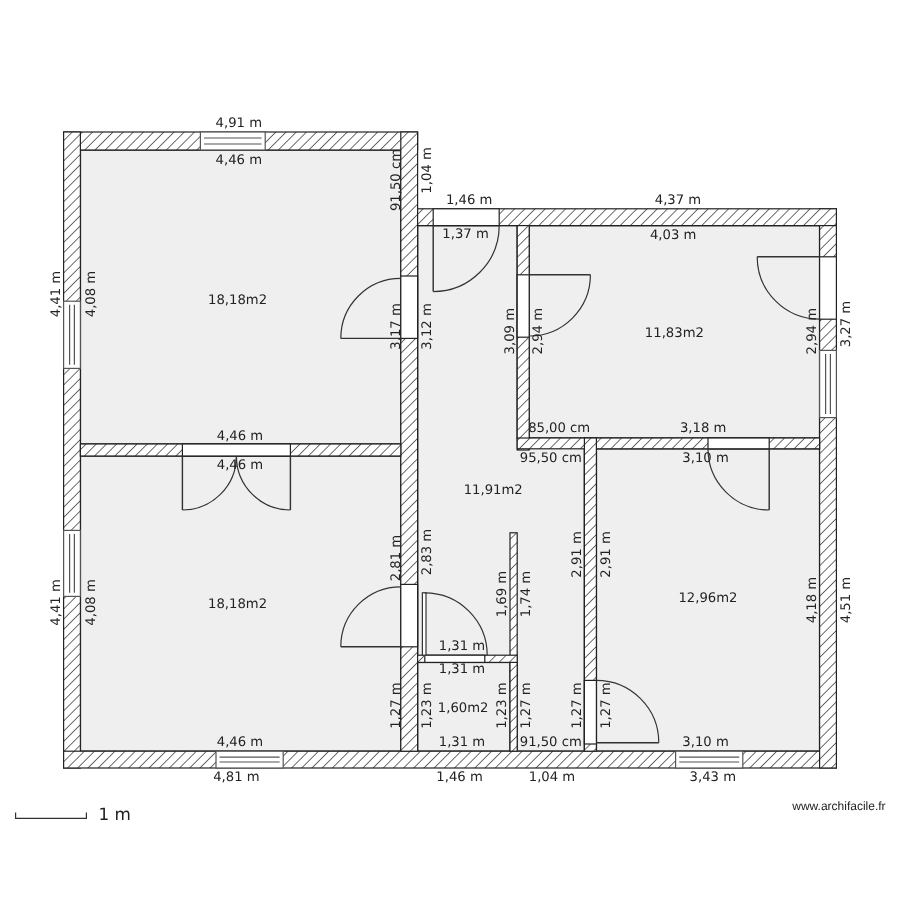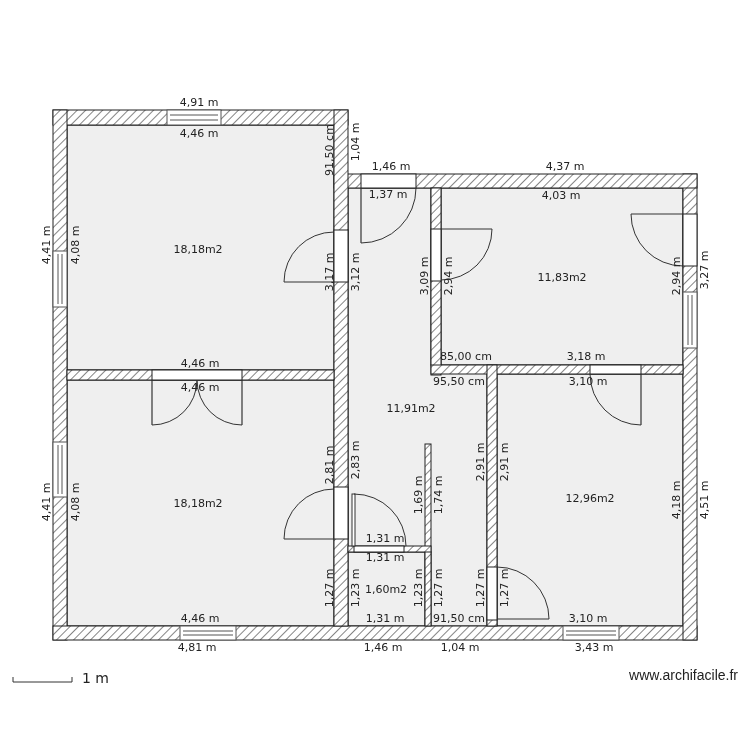--- a/index.html
+++ b/index.html
@@ -8,21 +8,21 @@
   .room { fill: #efefef; stroke: #222; stroke-width: 1.2; }
   .wall { fill: url(#hatch); stroke: #222; stroke-width: 1; }
   .opening { fill: #ffffff; stroke: #222; stroke-width: 1; }
   .window-frame { fill: #ffffff; stroke: #555; stroke-width: 1; }
   .window-line { stroke: #555; stroke-width: 1; fill: none; }
   .door-leaf { stroke: #333; stroke-width: 1.2; fill: none; }
   .door-arc { stroke: #333; stroke-width: 1; fill: none; }
   .dim { font-family: "DejaVu Sans", sans-serif; font-size: 11px; fill: #222; }
   .area { font-family: "DejaVu Sans", sans-serif; font-size: 11px; fill: #222; }
   .scale-label { font-family: "DejaVu Sans", sans-serif; font-size: 14px; fill: #222; }
-  .brand { position: absolute; right: 12px; top: 667px; font-family: "Liberation Sans", sans-serif; font-size: 14px; color: #222; margin-left: 12px; }
+  .brand { position: absolute; right: 12px; top: 667px; font-family: "Liberation Sans", sans-serif; font-size: 10px; color: #222; margin-left: 12px; }
 </style>
 </head>
 <body>
 
 <svg id="plan" viewBox="0 0 750 750" xmlns="http://www.w3.org/2000/svg">
   <defs>
     <pattern id="hatch" patternUnits="userSpaceOnUse" width="6" height="6" patternTransform="rotate(45)">
       <rect width="6" height="6" fill="#ffffff"></rect>
       <line x1="0" y1="0" x2="0" y2="6" stroke="#333" stroke-width="1.2"></line>
     </pattern>

